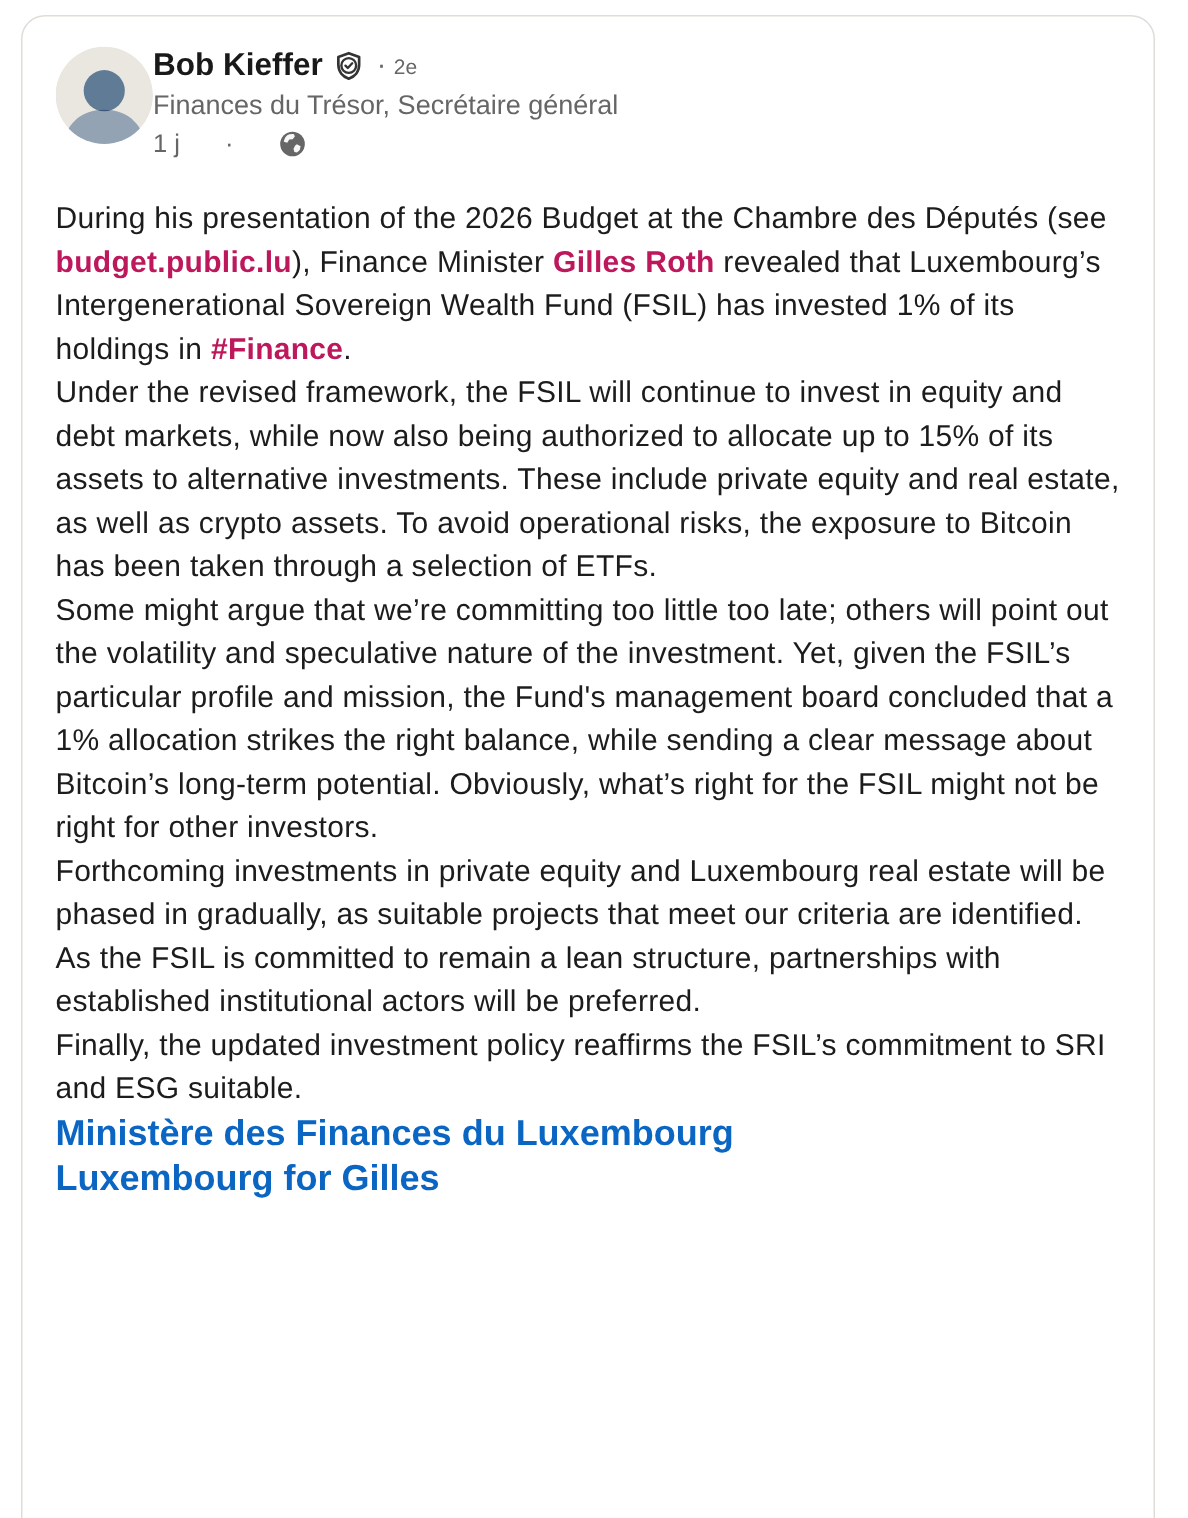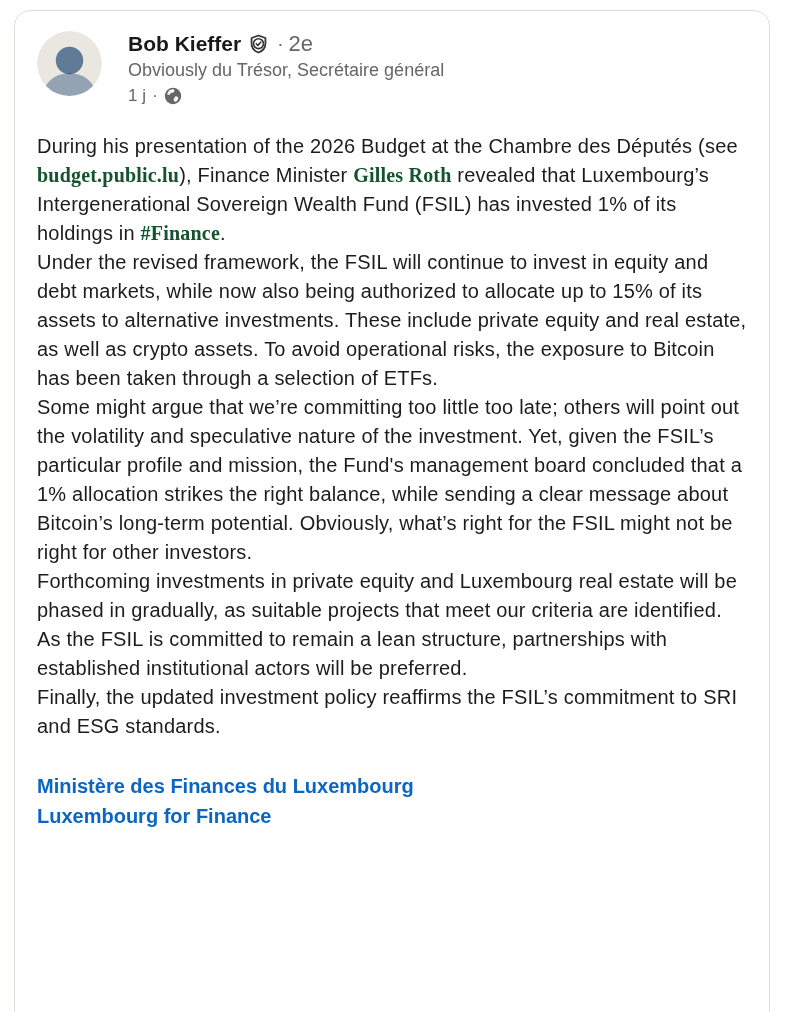--- a/index.html
+++ b/index.html
@@ -26,46 +26,47 @@
   
   .header { display: flex; align-items: flex-start; }
   .avatar {
     width: 65px; height: 65px;
     border-radius: 50%;
     overflow: hidden;
     flex: none;
     cursor: pointer;
   }
   .avatar svg { display: block; }
-  .header-info { margin-left: 26px; flex: 1; min-width: 0; }
+  .header-info { flex: 1; min-width: 0; }
   .name-row { display: flex; align-items: center; }
   .author-name {
     font-size: 21px;
     font-weight: 700;
     color: #191919;
     line-height: 26px;
     cursor: pointer;
   }
   .verified-badge { margin-left: 7px; display: inline-flex; align-items: center; }
   .degree-sep { color: #666666; font-size: 19px; margin-left: 8px; }
-  .degree { color: #666666; font-size: 22px; margin-left: 5px; }
+  .degree { color: #666666; font-size: 14px; margin-left: 5px; }
   .headline {
     font-size: 18px;
     color: #666666;
     line-height: 22px;
     margin-top: 2px;
     white-space: nowrap;
   }
   .meta-row {
     display: flex;
     align-items: center;
     margin-top: 4px;
     color: #666666;
     font-size: 17px;
     line-height: 21px;
+    gap: 24px;
   }
   .meta-sep { margin: 0 6px; }
   .globe { display: inline-flex; align-items: center; }
   .header-actions { display: flex; align-items: center; margin-left: auto; padding-top: 4px; }
   .follow-btn {
     display: inline-flex;
     align-items: center;
     gap: 7px;
     background: none;
     border: none;
@@ -89,29 +90,27 @@
   .post-text {
     margin-top: 26px;
     width: 710px;
     font-size: 20px;
     line-height: 29px;
     letter-spacing: 0.2px;
     color: #1c1c1c;
   }
   .post-text .para { margin: 0; }
   a.inline-link {
-    color: #14532d;
+    color: #be185d;
     font-weight: 700;
     text-decoration: none;
     cursor: pointer;
-    font-family: Liberation Serif, serif;
   }
   .mentions {
-    margin-top: 30px;
-    font-size: 20px;
+    font-size: 24px;
     line-height: 30px;
   }
   .mentions a {
     display: block;
     color: #0a66c2;
     font-weight: 700;
     text-decoration: none;
     cursor: pointer;
   }
 </style>
@@ -136,21 +135,21 @@
         <span class="verified-badge">
           <svg width="21" height="21" viewBox="0 0 20 20" fill="none">
             <path d="M10 1.4l6.6 2.4v5c0 4.3-2.8 7.5-6.6 8.8-3.8-1.3-6.6-4.5-6.6-8.8v-5L10 1.4z" stroke="#343434" stroke-width="1.7" stroke-linejoin="round"></path>
             <circle cx="10" cy="9.2" r="4.7" stroke="#343434" stroke-width="1.5"></circle>
             <path d="M7.9 9.3l1.5 1.5 2.8-3" stroke="#343434" stroke-width="1.5" stroke-linecap="round" stroke-linejoin="round"></path>
           </svg>
         </span>
         <span class="degree-sep">·</span>
         <span class="degree">2e</span>
       </div>
-      <div class="headline">Obviously du Trésor, Secrétaire général</div>
+      <div class="headline">Finances du Trésor, Secrétaire général</div>
       <div class="meta-row">
         <span>1 j</span>
         <span class="meta-sep">·</span>
         <span class="globe">
           <svg width="18" height="18" viewBox="0 0 16 16">
             <circle cx="8" cy="8" r="7.3" fill="#666666"></circle>
             <path d="M4.9 2.8c1.2-.7 2.7-.9 4-.6l.5 1.4-1.3 1.6-2 .2-1.2 1.8-2.1-.5c.3-1.6 1-3 2.1-3.9z" fill="#ffffff" opacity="0.95"></path>
             <path d="M10.6 8.1l2.2 1.3-.5 2.1-1.6 1.6-1.6-.3-.5-2 1-1.9z" fill="#ffffff" opacity="0.95"></path>
           </svg>
         </span>
@@ -158,21 +157,21 @@
     </div>
 
 
   </div>
 
   <div class="post-text">
       <div class="para">During his presentation of the 2026 Budget at the Chambre des Députés (see <a class="inline-link">budget.public.lu</a>), Finance Minister <a class="inline-link">Gilles Roth</a> revealed that Luxembourg’s Intergenerational Sovereign Wealth Fund (FSIL) has invested 1% of its holdings in <a class="inline-link">#Finance</a>.</div>
       <div class="para">Under the revised framework, the FSIL will continue to invest in equity and debt markets, while now also being authorized to allocate up to 15% of its assets to alternative investments. These include private equity and real estate, as well as crypto assets. To avoid operational risks, the exposure to Bitcoin has been taken through a selection of ETFs.</div>
       <div class="para">Some might argue that we’re committing too little too late; others will point out the volatility and speculative nature of the investment. Yet, given the FSIL’s particular profile and mission, the Fund's management board concluded that a 1% allocation strikes the right balance, while sending a clear message about Bitcoin’s long-term potential. Obviously, what’s right for the FSIL might not be right for other investors.</div>
       <div class="para">Forthcoming investments in private equity and Luxembourg real estate will be phased in gradually, as suitable projects that meet our criteria are identified. As the FSIL is committed to remain a lean structure, partnerships with established institutional actors will be preferred.</div>
-      <div class="para">Finally, the updated investment policy reaffirms the FSIL’s commitment to SRI and ESG standards.</div>
+      <div class="para">Finally, the updated investment policy reaffirms the FSIL’s commitment to SRI and ESG suitable.</div>
     </div>
 
   <div class="mentions">
       <a>Ministère des Finances du Luxembourg</a>
-      <a>Luxembourg for Finance</a>
+      <a>Luxembourg for Gilles</a>
     </div>
 
 </div>
 
 </body></html>

